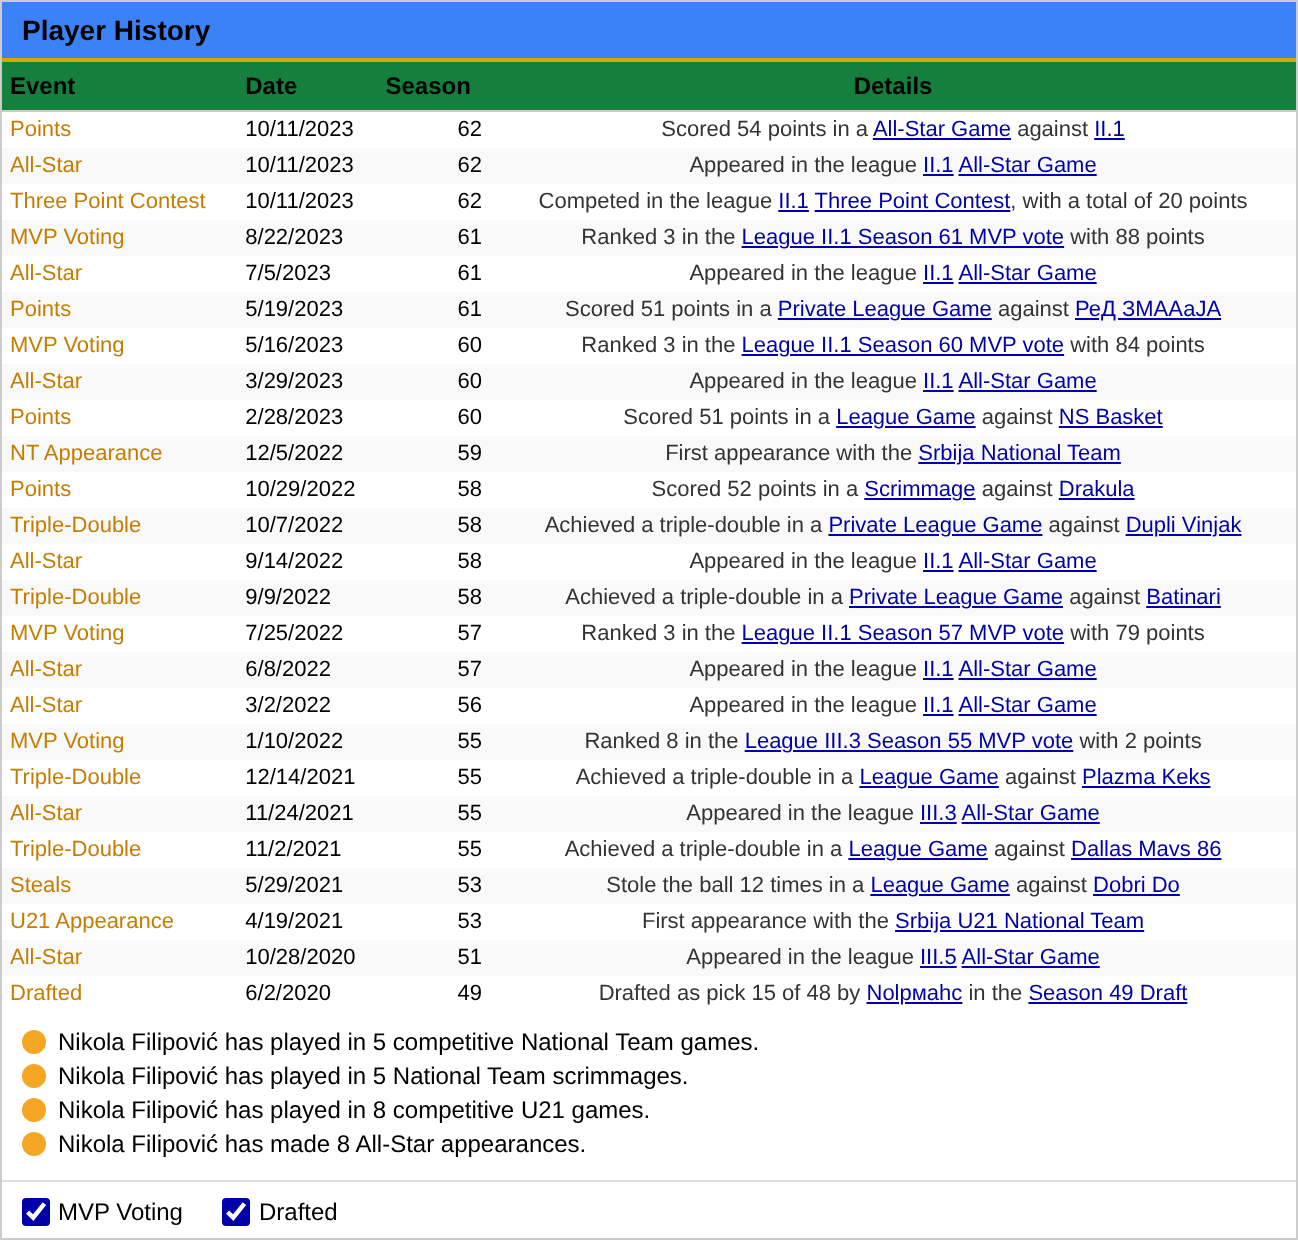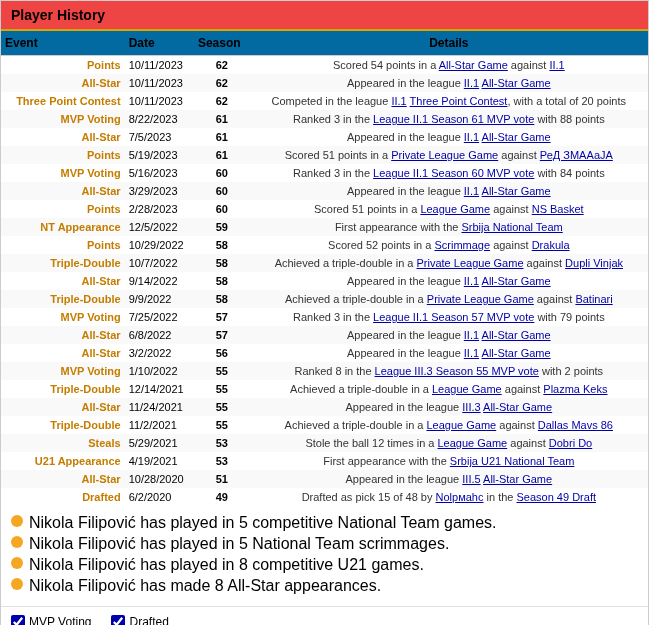--- a/index.html
+++ b/index.html
@@ -7,35 +7,35 @@
       font-family: Arial, sans-serif;
       font-size: 12px;
       background: #fff;
       color: #000;
     }
     .container {
       width: 649px;
       border: 1px solid #ccc;
     }
     .title-bar {
-      background: #ef4444;
+      background: #3b82f6;
       padding: 6px 10px;
       font-size: 14px;
       font-weight: bold;
       border-bottom: 2px solid #d4a800;
     }
     .table-section {
       padding: 0;
     }
     table {
       width: 100%;
       border-collapse: collapse;
     }
     thead tr {
-      background: #0369a1;
+      background: #15803d;
     }
     thead th {
       padding: 5px 4px;
       text-align: left;
       font-weight: bold;
       font-size: 12px;
       border-bottom: 1px solid #ccc;
     }
     thead th.details-col {
       text-align: center;
@@ -46,48 +46,46 @@
     tbody tr:nth-child(odd) {
       background: #fff;
     }
     tbody td {
       padding: 3px 4px;
       vertical-align: top;
       font-size: 11px;
     }
     tbody td.event-col {
       white-space: nowrap;
-      font-weight: bold;
+      font-weight: normal;
       color: #c47d00;
-      text-align: right;
     }
     tbody td.date-col {
       white-space: nowrap;
     }
     tbody td.season-col {
       white-space: nowrap;
-      text-align: center;
-      font-weight: bold;
+      text-align: right;
     }
     tbody td.details-col {
       color: #333;
       text-align: center;
     }
     .details-col a {
       color: #00a;
       text-decoration: underline;
     }
     .summary-section {
       padding: 8px 10px 6px 10px;
     }
     .summary-item {
       display: flex;
       align-items: flex-start;
       margin-bottom: 3px;
-      font-size: 16px;
+      font-size: 12px;
     }
     .dot {
       width: 12px;
       height: 12px;
       border-radius: 50%;
       background: #f5a623;
       margin-right: 6px;
       margin-top: 1px;
       flex-shrink: 0;
     }

